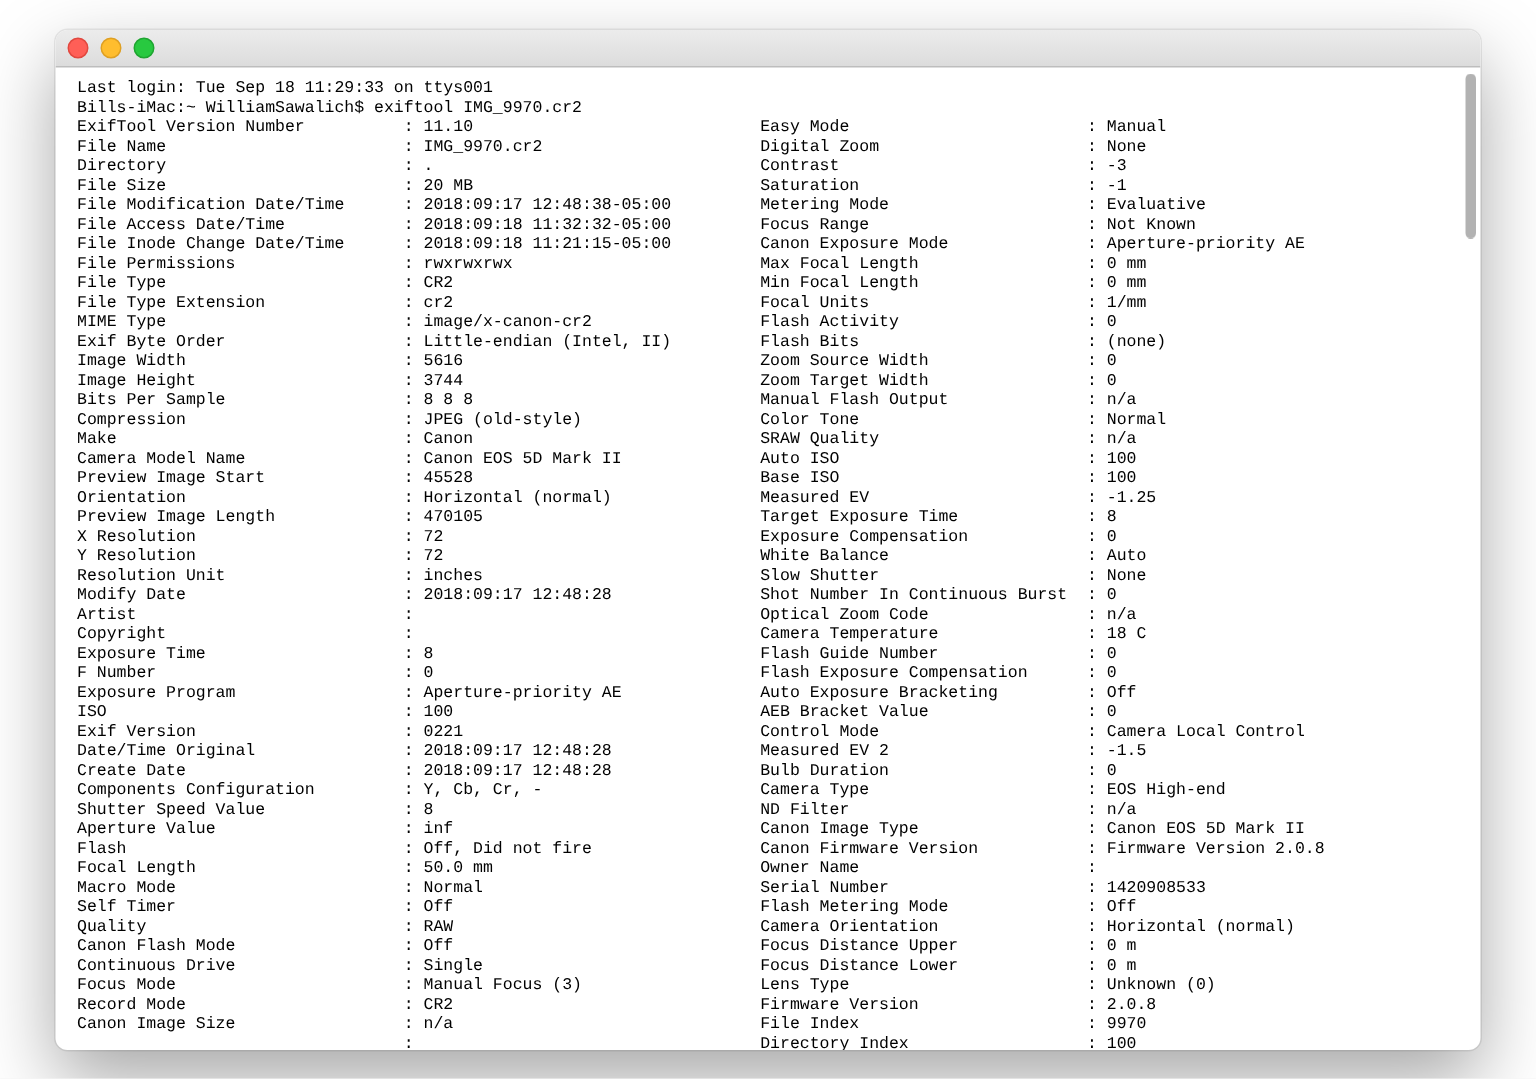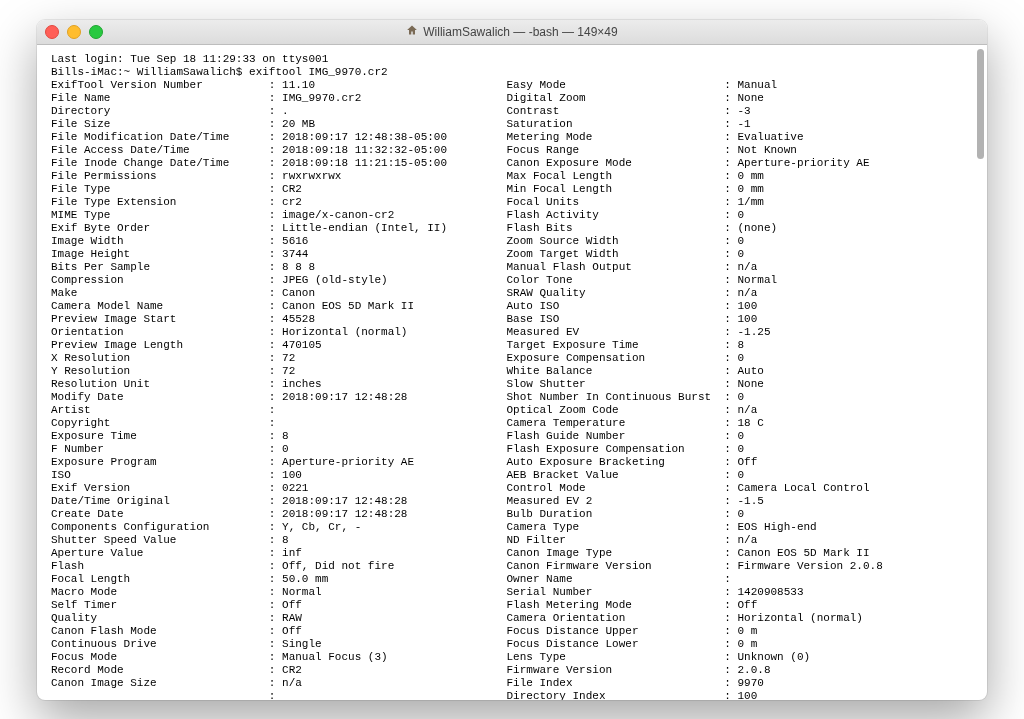--- a/index.html
+++ b/index.html
@@ -22,28 +22,20 @@
 </head>
 <body>
 
 <div class="desktop">
   <div class="window">
     <div class="titlebar">
       <div class="traffic">
         <div class="tl red"></div>
         <div class="tl yellow"></div>
         <div class="tl green"></div>
-      </div>
-      <div class="title">
-        <span class="home-icon">
-          <svg width="12" height="12" viewBox="0 0 16 16">
-              <path fill="#7a6a55" d="M8 2 1.5 8H4v6h3V10h2v4h3V8h2.5z"></path>
-            </svg>
-        </span>
-        <span>WilliamSawalich — -bash — 149×49</span>
       </div>
     </div>
     <div class="content">
       <div class="scroll-area">
         <pre class="term" id="term-out">Last login: Tue Sep 18 11:29:33 on ttys001
 Bills-iMac:~ WilliamSawalich$ exiftool IMG_9970.cr2
 ExifTool Version Number          : 11.10                             Easy Mode                        : Manual
 File Name                        : IMG_9970.cr2                      Digital Zoom                     : None
 Directory                        : .                                 Contrast                         : -3
 File Size                        : 20 MB                             Saturation                       : -1

